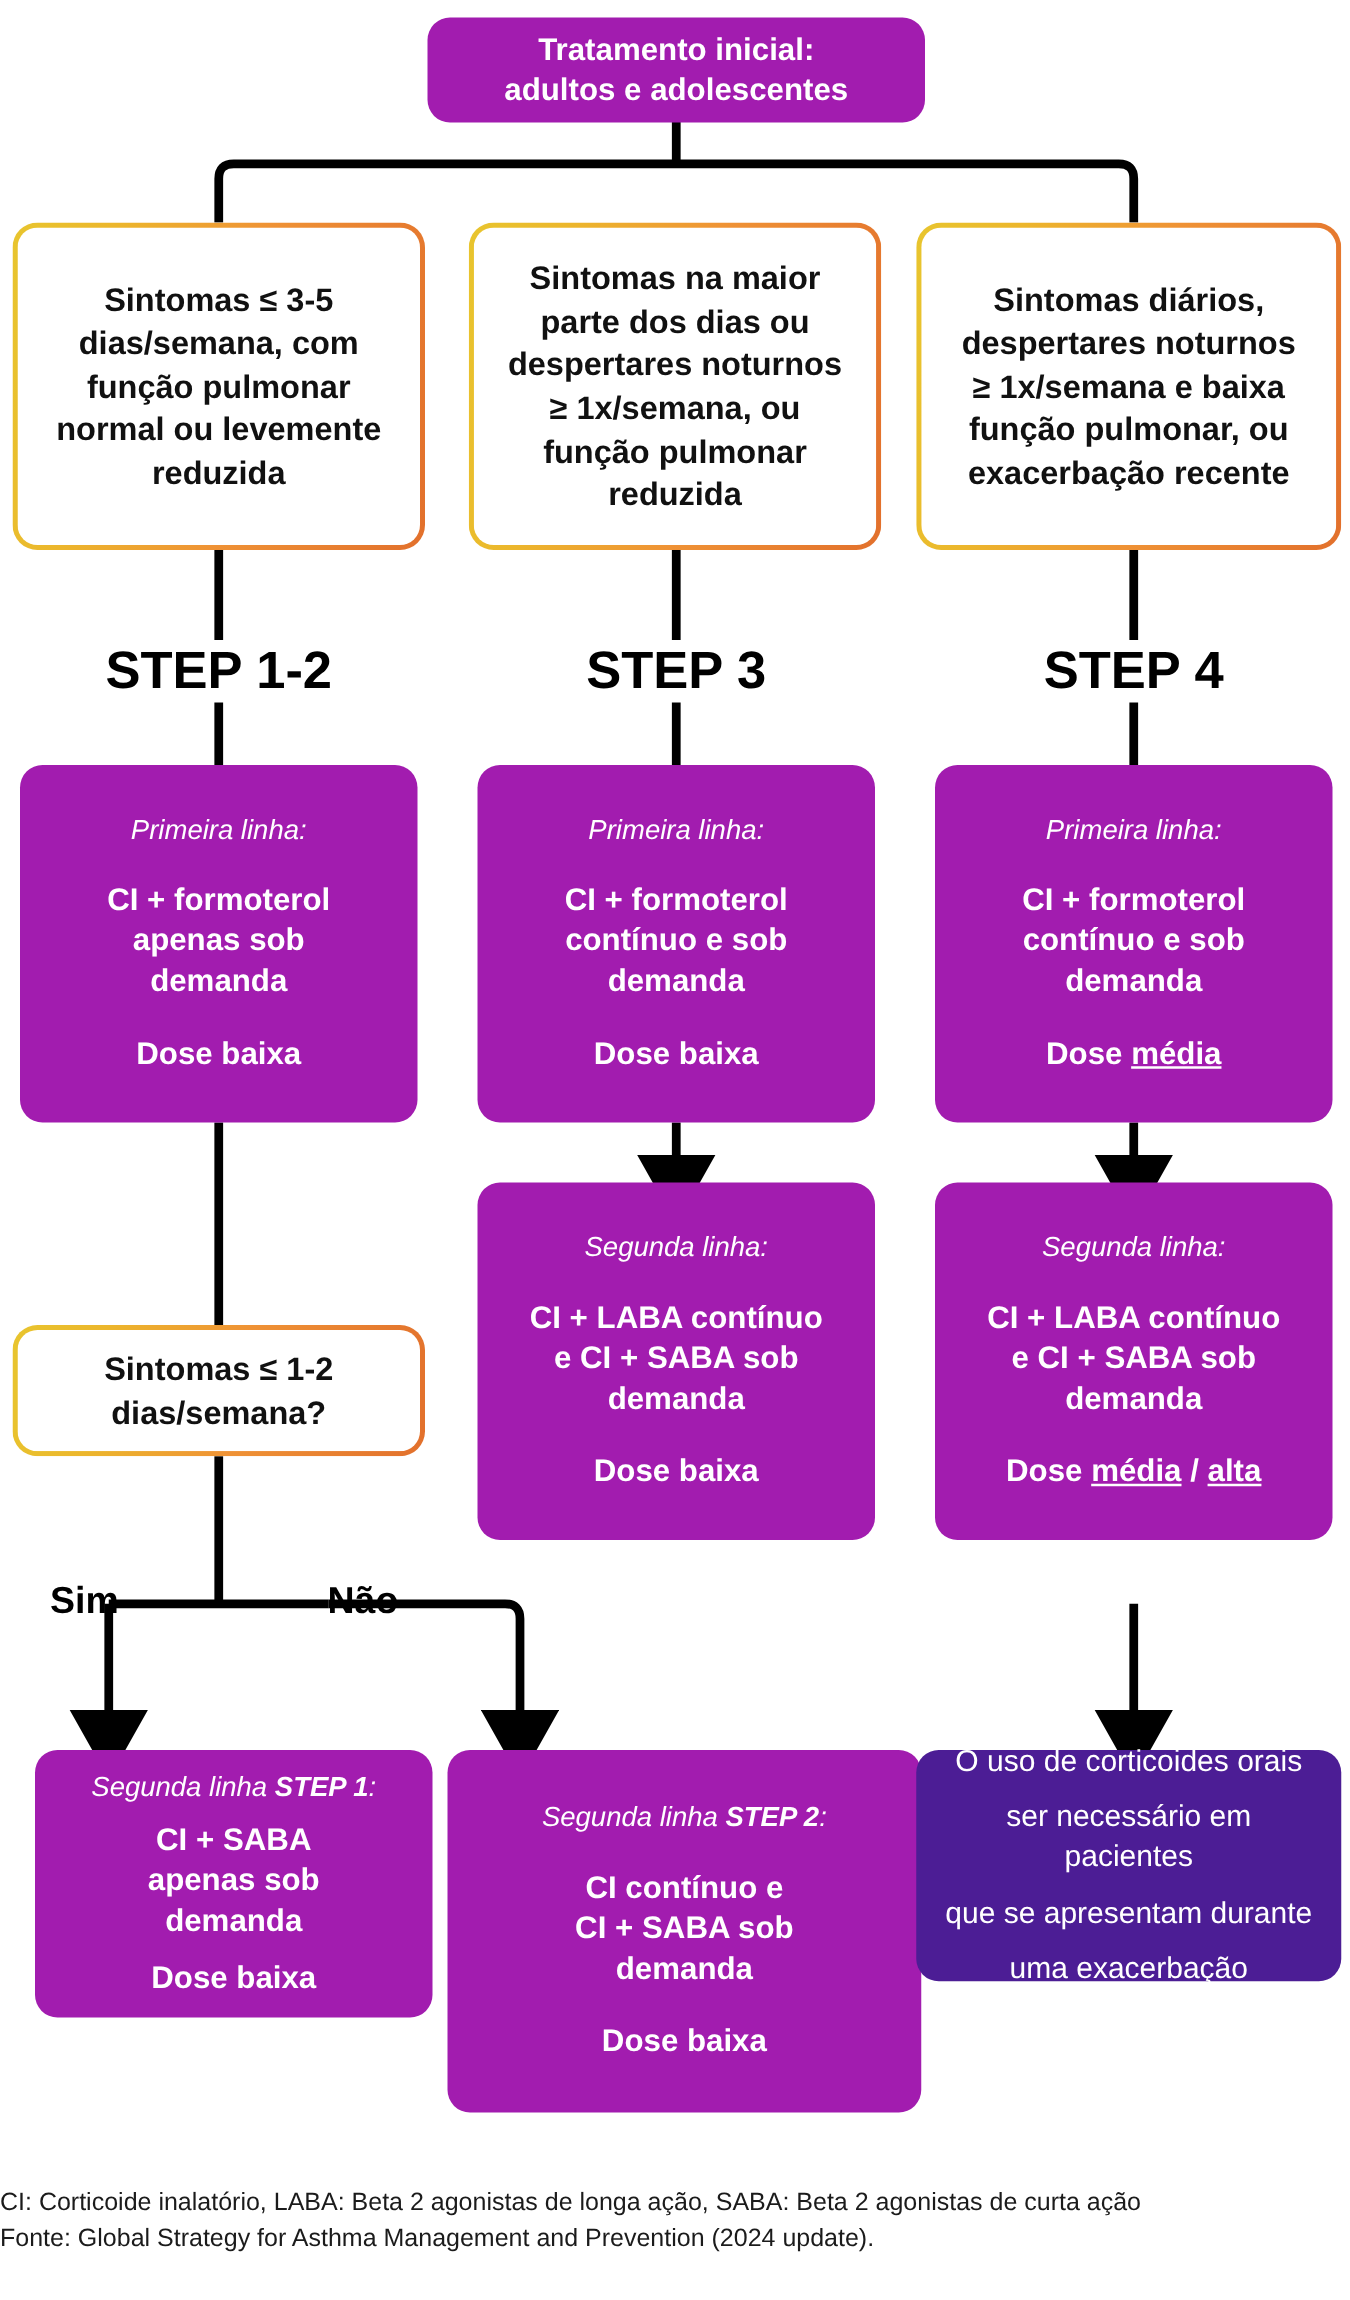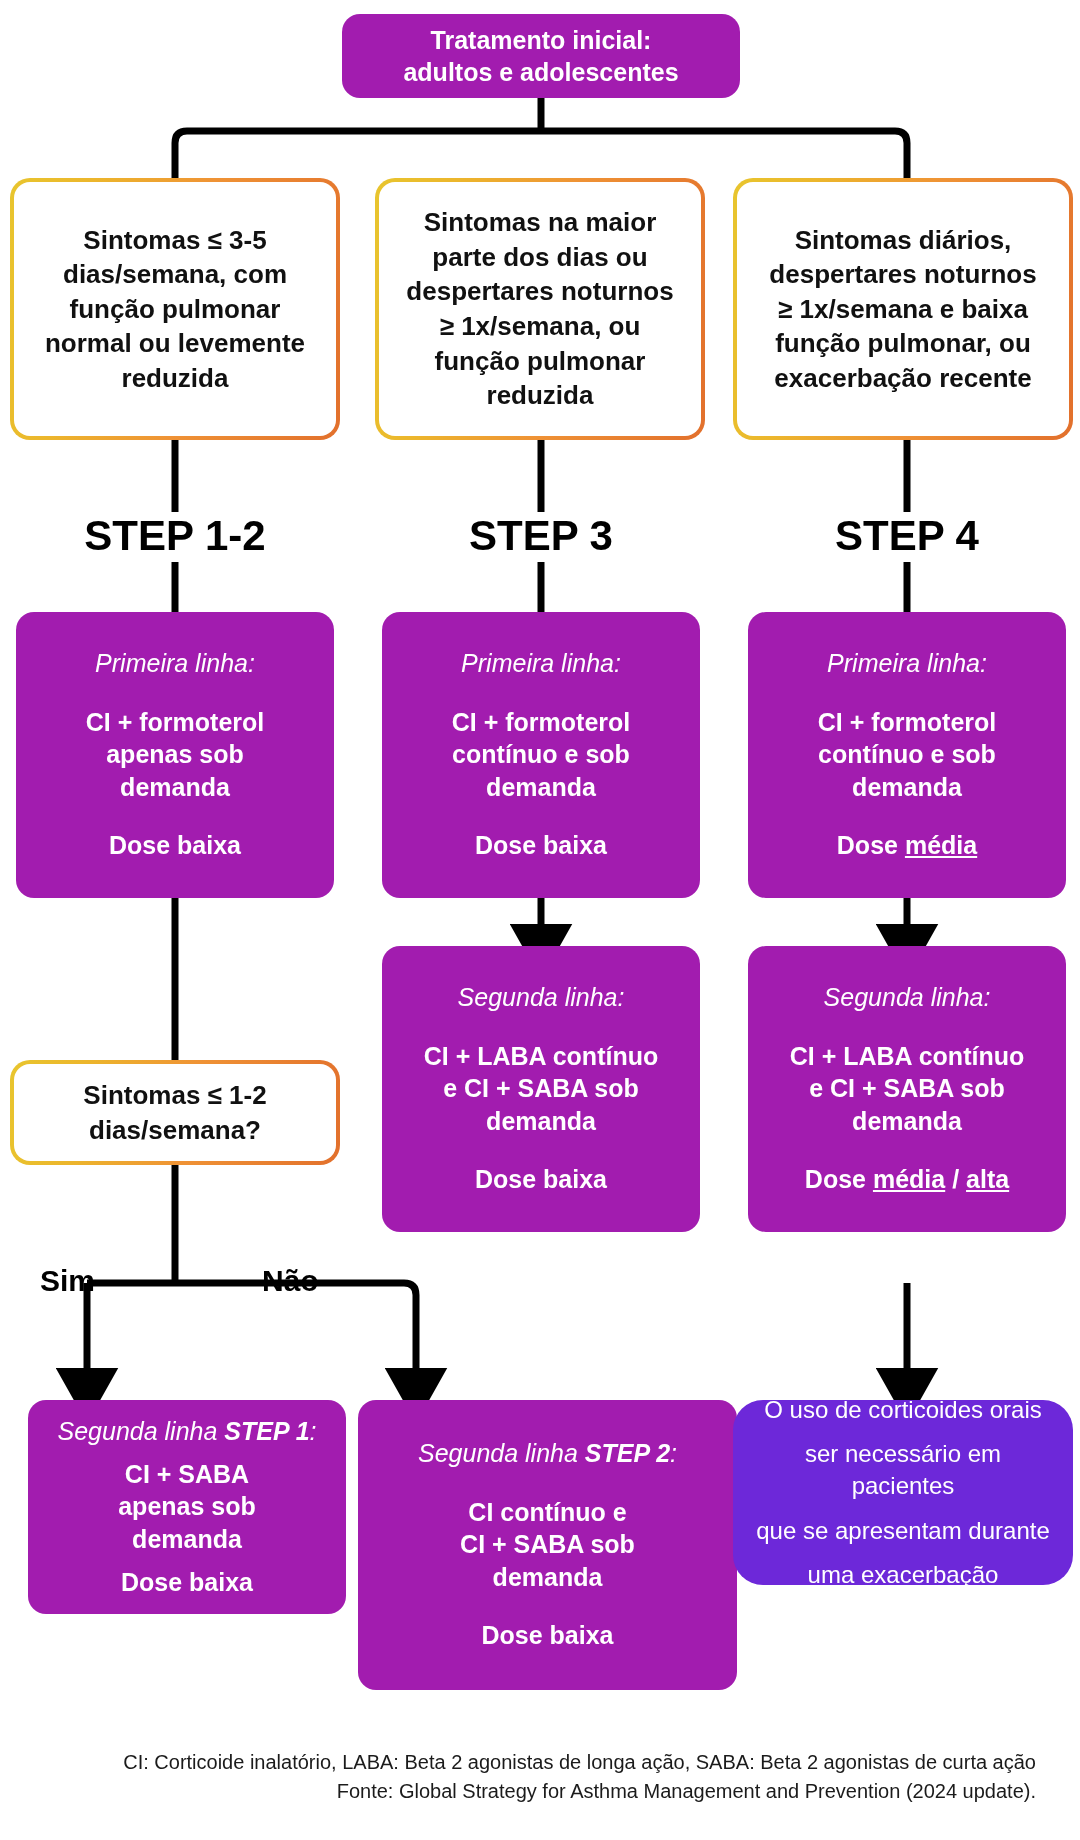--- a/index.html
+++ b/index.html
@@ -53,21 +53,21 @@
     padding: 16px 14px;
   }
   .navy .line {
     font-weight: bold;
     font-size: 25px;
     line-height: 1.30;
   }
   .navy .sub {
     font-style: italic;
     font-weight: normal;
-    font-size: 25px;
+    font-size: 22px;
     line-height: 1.25;
   }
   .navy .gap { height: 26px; }
   .navy u { text-decoration: underline; }
 
   
   .grad {
     background: #ffffff;
     color: #111111;
     border-radius: 20px;
@@ -79,23 +79,23 @@
   }
   .grad .line {
     font-weight: bold;
     font-size: 26px;
     line-height: 1.33;
     padding: 0 10px;
   }
 
   
   .navy-plain {
-    background: #6d28d9;
+    background: #4c1d95;
     color: #ffffff;
-    border-radius: 30px;
+    border-radius: 18px;
     padding: 14px 18px;
     gap: 12px;
   }
   .navy-plain .line {
     font-weight: normal;
     font-size: 24px;
     line-height: 1.34;
   }
 
   
@@ -115,21 +115,21 @@
     font-size: 30px;
     color: #000000;
     white-space: nowrap;
   }
 
   
   .footer {
     position: absolute;
     left: 0;
     width: 1036px;
-    text-align: right;
+    text-align: left;
     font-size: 20px;
     line-height: 1.45;
     color: #1b1b1b;
   }
   .footer div { white-space: nowrap; }
 </style>
 </head>
 <body>
 
 <div id="canvas">

